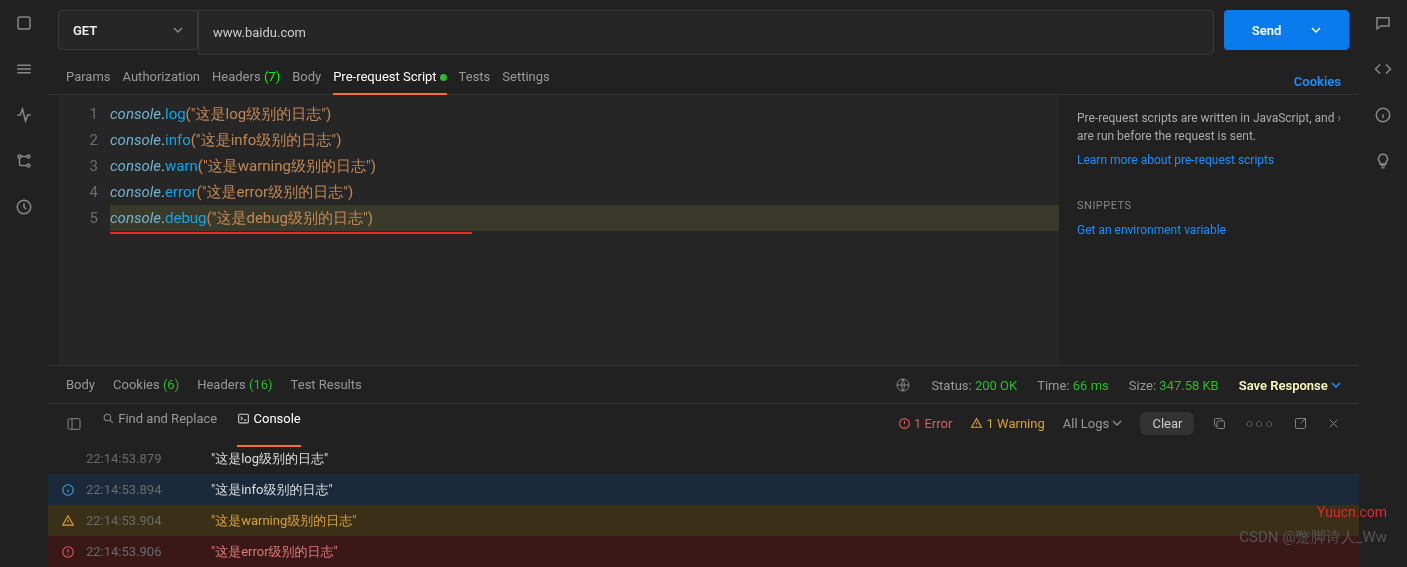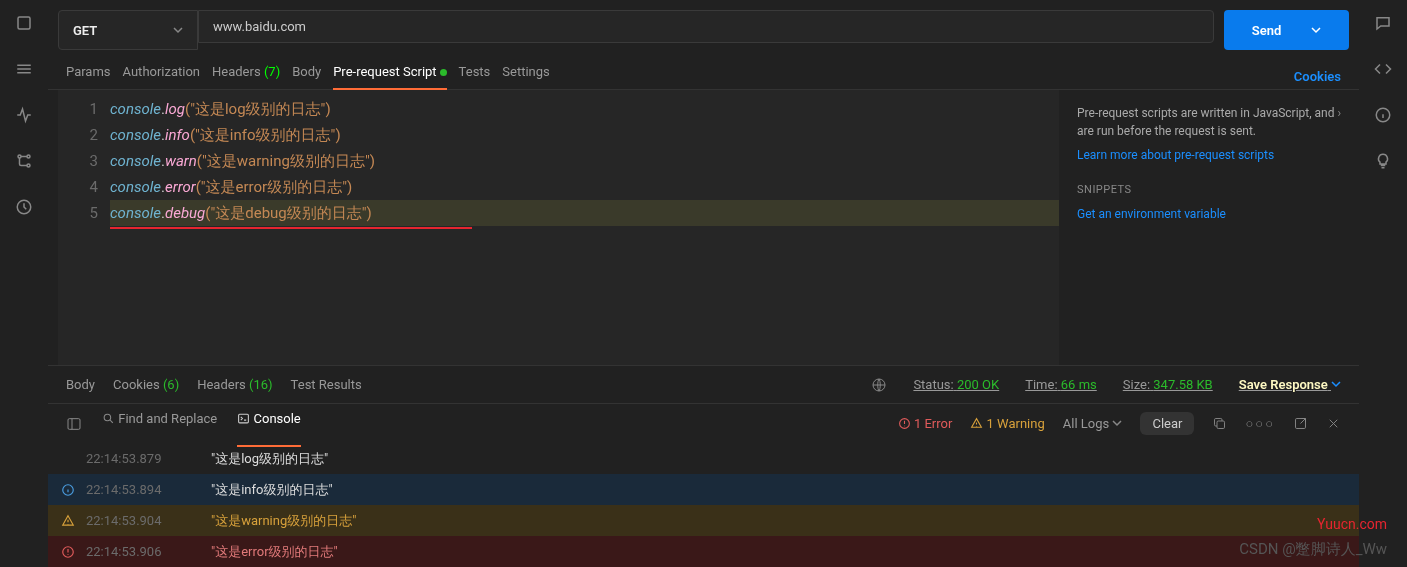--- a/index.html
+++ b/index.html
@@ -7,73 +7,73 @@
 .mono { font-family:Consolas,Monaco,monospace; }
 
 .left-rail,.right-rail { width:48px; background:#212121; display:flex; flex-direction:column; align-items:center; padding-top:14px; gap:28px; }
 .rail-icon { width:18px; height:18px; color:#888; display:flex; align-items:center; justify-content:center; cursor:pointer; }
 .rail-icon svg { width:18px; height:18px; }
 
 .main { flex:1; display:flex; flex-direction:column; }
 
 .req-row { display:flex; gap:10px; padding:10px 10px 0 10px; }
 .method-select { width:140px; height:40px; background:#262626; border:1px solid #3a3a3a; border-radius:4px 0 0 4px; display:flex; align-items:center; padding:15px 14px; font-weight:600; color:#eee; justify-content:space-between;gap:36px; }
-.url-input { flex:1; height:33px; background:#262626; border:1px solid #3a3a3a; border-radius:0 4px 4px 0; padding:0 14px; color:#ccc; display:flex; align-items:center; margin-left:-10px; }
+.url-input { flex:1; height:45px; background:#262626; border:1px solid #3a3a3a; border-radius:0 4px 4px 0; padding:0 14px; color:#ccc; display:flex; align-items:center; margin-left:-10px; }
 .send-btn { width:125px; height:40px; background:#097bed; border-radius:4px; display:flex; align-items:center; justify-content:center; color:#fff; font-weight:600; gap:30px; padding:0 14px; }
 
 .tabs { display:flex; gap:12px; padding:14px 18px 0; border-bottom:1px solid #333; align-items:center; }
 .tab { padding-bottom:10px; color:#999; cursor:pointer; position:relative; }
 .tab.active { color:#fff; }
 .tab.active::after { content:""; position:absolute; left:0; right:0; bottom:-1px; height:2px; background:#ff6c37; }
 .badge-count { color:#0f0; }
 .dot { width:7px; height:7px; background:#2bbb2b; border-radius:50%; display:inline-block; margin-left:3px; }
 .cookies-link { margin-left:auto; color:#1b8fff; font-weight:600; }
 
 .editor-wrap { display:flex; flex:1; min-height:0; }
 .editor { flex:1; background:#262626; margin:0 0 0 10px; display:flex; font-size:15px; line-height:26px; position:relative; overflow:hidden; }
 .gutter { width:52px; background:#262626; text-align:right; padding:6px 12px 6px 0; color:#6b6b6b; }
 .code { flex:1; padding:6px 0; position:relative; }
 .code-line { white-space:pre; }
 .code-line.sel { background:#3a3a2a; position:relative; }
 .code-line.sel::after { content:""; position:absolute; left:0; bottom:-3px; width:362px; height:2px; background:#e6252f; }
 .tok-obj { color:#6fb3d0; font-style:italic; }
-.tok-method { color:#f9a8d4; font-style:italic; }
+.tok-method { color:#0ea5e9; }
 .tok-str { color:#c48854; }
 .tok-paren { color:#c48854; }
 
 .side-help { width:300px; padding:14px 18px; color:#aaa; font-size:12px; line-height:1.5; }
 .side-help .chev { float:right; color:#888; }
 .side-help a { color:#1b8fff; text-decoration:none; display:block; margin-top:6px; }
-.snip-title { color:#888; font-size:11px; letter-spacing:.5px; margin-top:18px; }
+.snip-title { color:#888; font-size:11px; letter-spacing:.5px; margin-top:29px; }
 
 .resp-bar { display:flex; align-items:center; padding:0 18px; height:38px; border-top:1px solid #333; gap:18px; color:#999; }
 .resp-bar .tab { padding-bottom:0; }
 .green { color:#2bbb2b; }
-.resp-right { margin-left:auto; display:flex; align-items:flex-start; gap:26px;text-decoration:underline; }
+.resp-right { margin-left:auto; display:flex; align-items:flex-end; gap:20px; }
 .save-resp { color:#fef9c3; font-weight:600; }
 
 .bottom-tabs { display:flex; align-items:center; padding:0 18px; height:40px; border-top:1px solid #333; gap:20px; color:#999; }
 .bottom-tabs .tab.active::after { bottom:-11px; }
 .bt-right { margin-left:auto; display:flex; align-items:center; gap:18px; }
 .err { color:#e05b5b; }
 .warn { color:#d8a13b; }
 .clear-btn { background:#333; padding:4px 12px; border-radius:6px; color:#ccc; }
 
 .console-body { flex:0 0 auto; }
 .log-row { display:flex; align-items:center; height:31px; padding:0 12px; gap:10px; font-size:13px; }
 .log-row .ts { color:#6b6b6b; width:115px; }
 .log-row.info { background:#1a2a3a; }
 .log-row.warn { background:#3a3018; }
 .log-row.error { background:#3a1818; }
 .log-row .icon { width:16px; display:flex; justify-content:center; }
 .log-msg-info { color:#ddd; }
 .log-msg-warn { color:#d8a13b; }
 .log-msg-error { color:#e27a7a; }
 
-.watermarks { position:absolute; right:20px; bottom:8px; text-align:right; pointer-events:none; }
+.watermarks { position:absolute; right:20px; bottom:20px; text-align:right; pointer-events:none; }
 .wm1 { color:#e6252f; font-size:14px; }
 .wm2 { color:#555; font-size:15px; margin-top:8px; }
 
 .chev-svg { width:10px; height:10px; }
 </style>
 </head>
 <body>
 
 <div class="left-rail">
   <div class="rail-icon">

